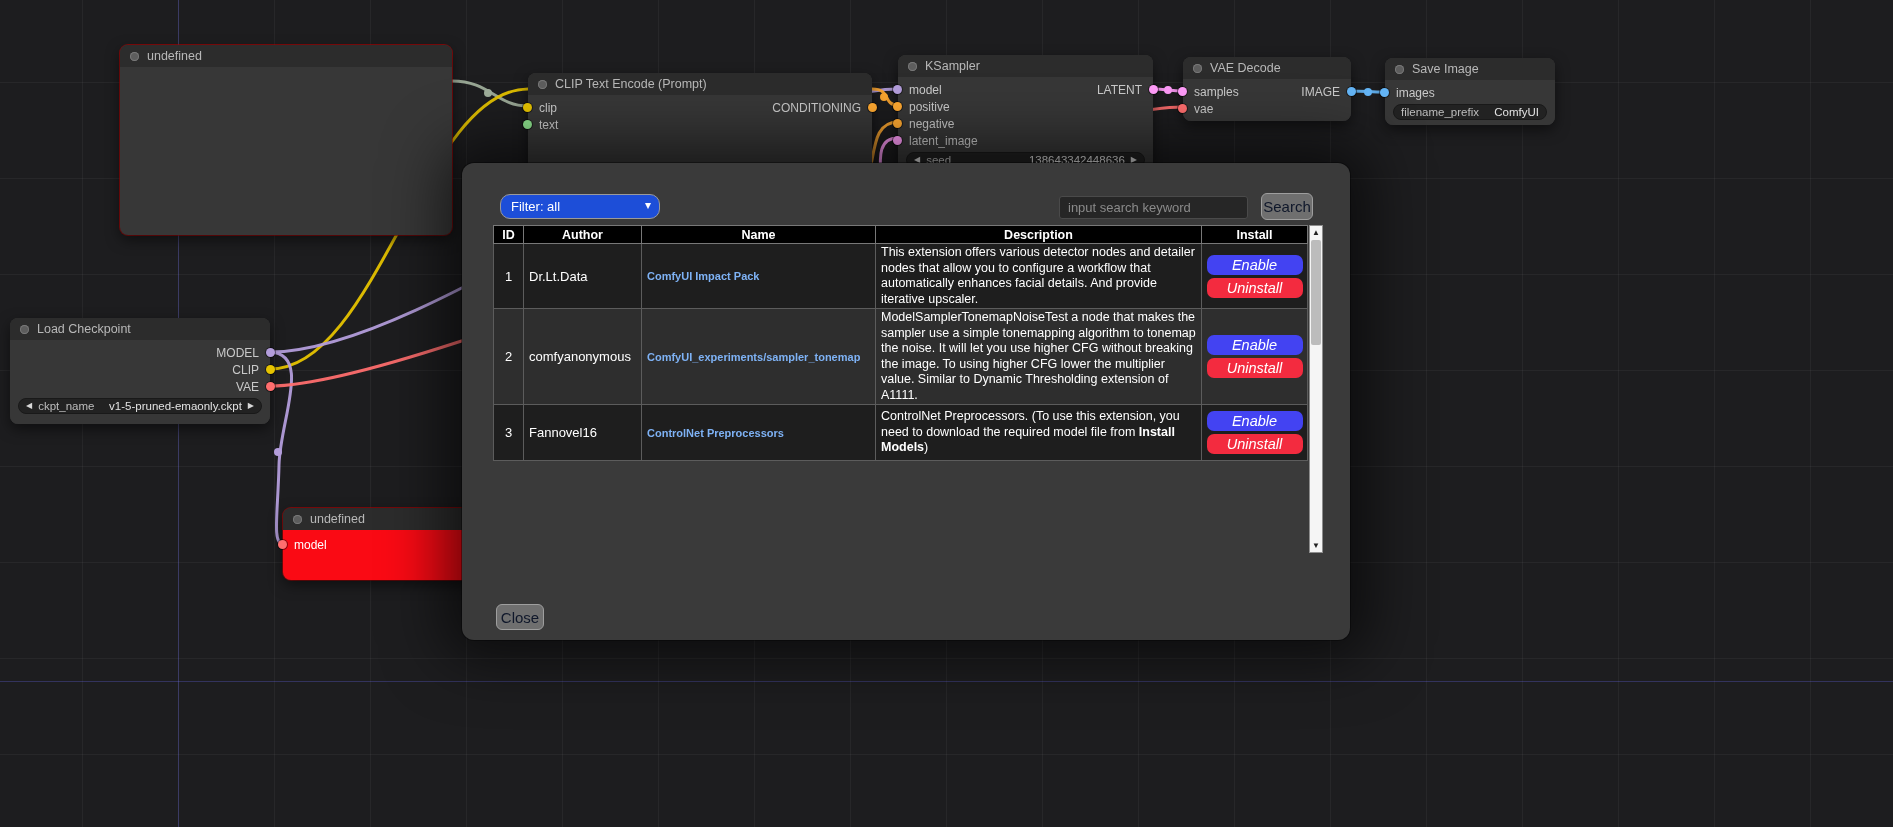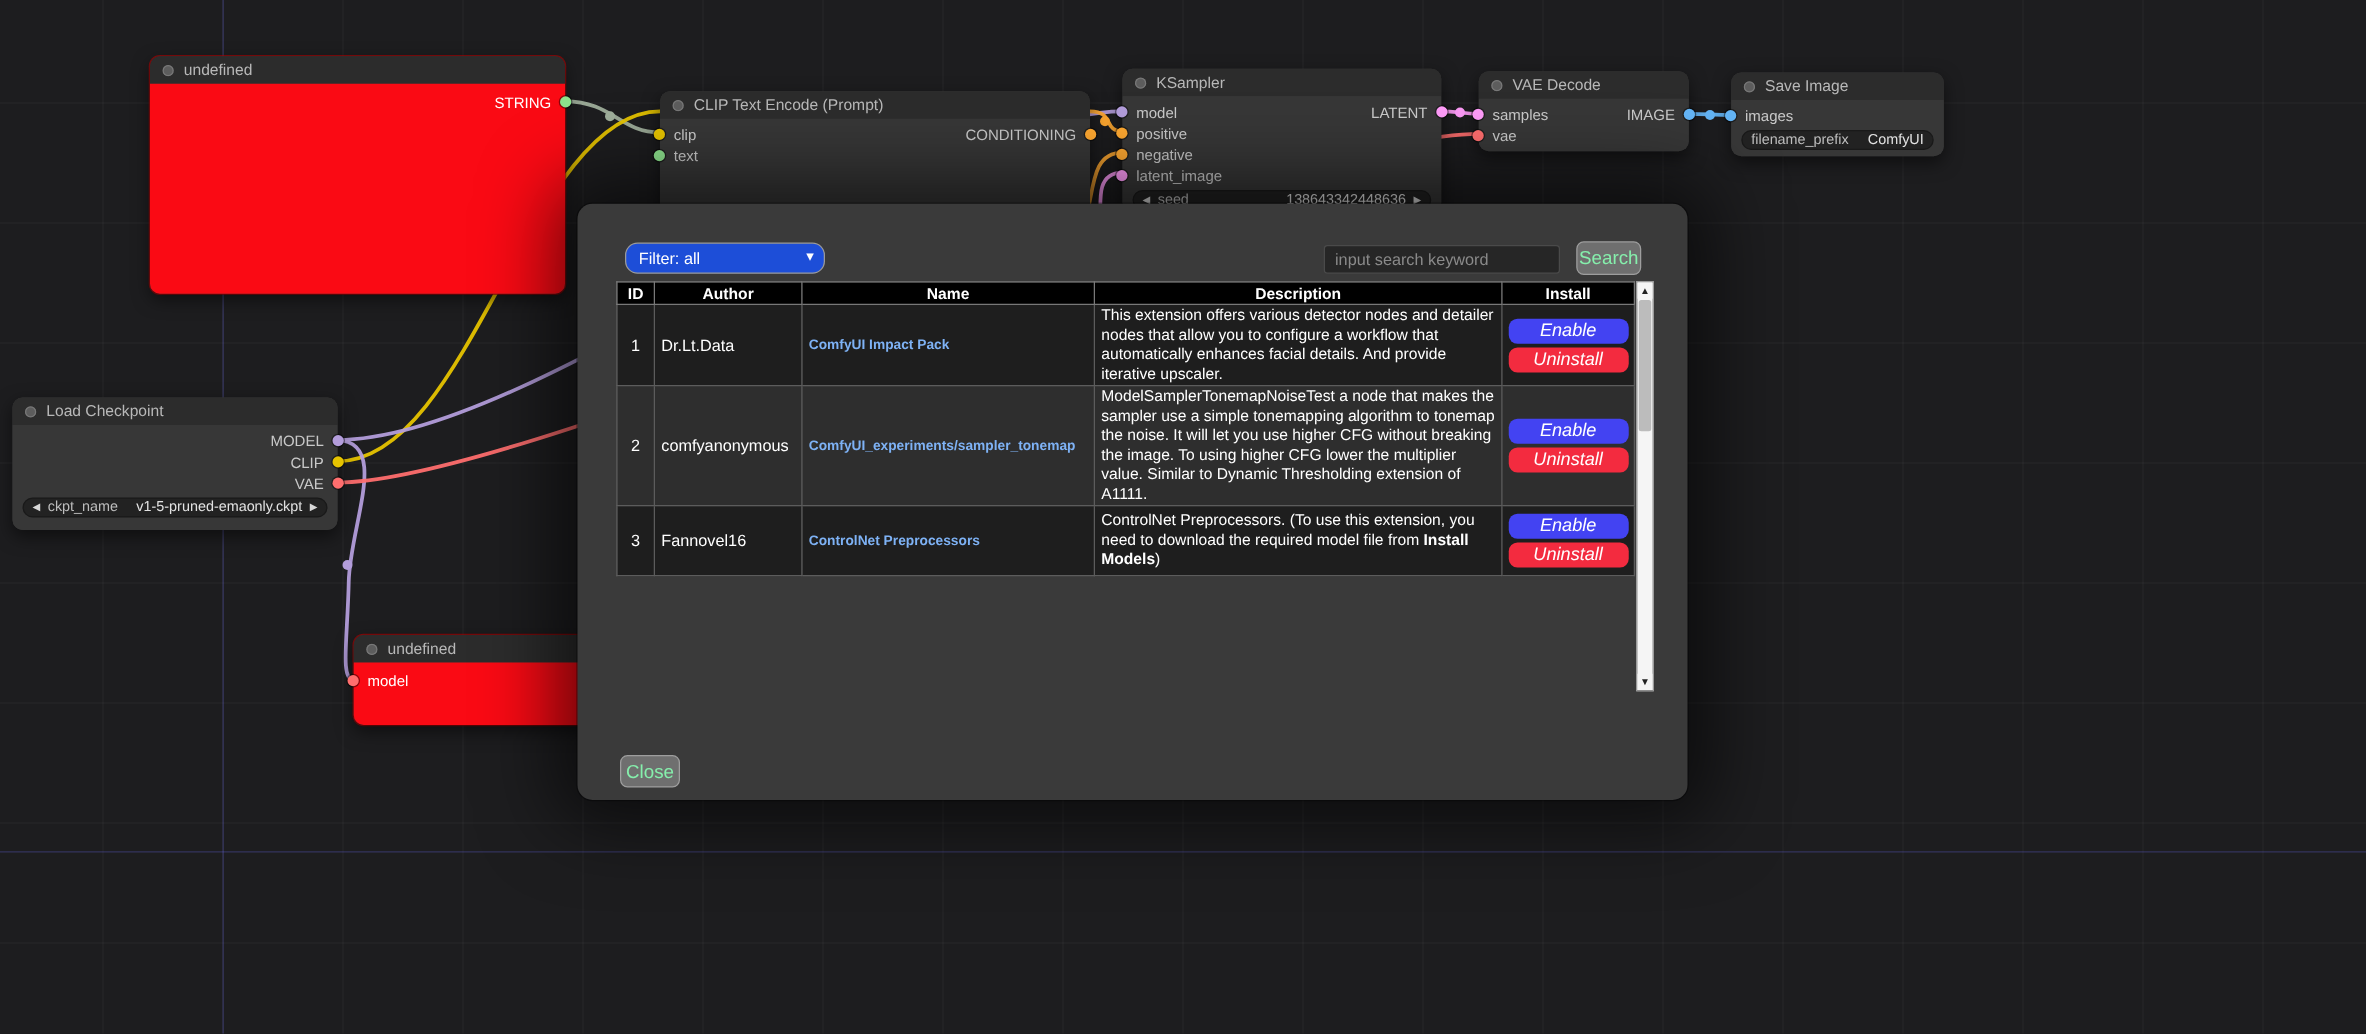--- a/index.html
+++ b/index.html
@@ -84,21 +84,21 @@
   }
   .filter-caret { position:absolute; right:9px; top:4px; color:#fff; font-size:12px; pointer-events:none; }
 
   .search-input {
     position:absolute; left:597px; top:33px; width:189px; height:23px;
     background:#262626; border:1px solid #4a4a4a; border-radius:3px;
     color:#ddd; font-size:13px; padding:0 8px; font-family:inherit;
   }
   .search-input::placeholder { color:#8a8a8a; }
   .btn-gray {
-    background:#6f6f6f; color:#86efac; border:1px solid #9e9e9e; border-radius:6px;
+    background:#6f6f6f; color:#0f172a; border:1px solid #9e9e9e; border-radius:6px;
     font-size:15px; font-family:inherit; cursor:pointer; padding:0;
   }
   .search-btn { position:absolute; left:799px; top:30px; width:52px; height:27px; }
   .close-btn { position:absolute; left:34px; top:441px; width:48px; height:26px; }
 
   .table-area { position:absolute; left:31px; top:62px; width:830px; height:328px; }
   table.mgr-table { border-collapse:collapse; table-layout:fixed; width:814px; }
   .mgr-table th {
     background:#000; color:#fff; font-size:12.5px; font-weight:bold;
     border:1px solid #787878; height:18px; padding:0 2px;
@@ -152,26 +152,20 @@
     <path d="M1153,89 C1166,89 1170,91 1183,91" style="stroke:var(--latent)"></path>
     <circle cx="1168" cy="90" r="4" style="fill:var(--latent)"></circle>
     <path d="M1351,91 C1366,91 1370,92 1385,92" style="stroke:var(--image)"></path>
     <circle cx="1368" cy="92" r="4" style="fill:var(--image)"></circle>
   </svg>
 
   <div class="node error" style="left:120px;top:45px;width:332px;height:190px;">
     <div class="node-header">
       <span class="collapse-dot"></span>
       <span>undefined</span>
-    </div>
-    <div class="node-body pad-body">
-      <div class="slot out-only">
-        <span>STRING</span>
-        <span class="dot" style="background:var(--string)"></span>
-      </div>
     </div>
   </div>
 
   <div class="node" style="left:528px;top:55px;width:344px;height:115px;margin-top:18px;">
     <div class="node-header">
       <span class="collapse-dot"></span>
       <span>CLIP Text Encode (Prompt)</span>
     </div>
     <div class="node-body">
       <div class="slot duo">

